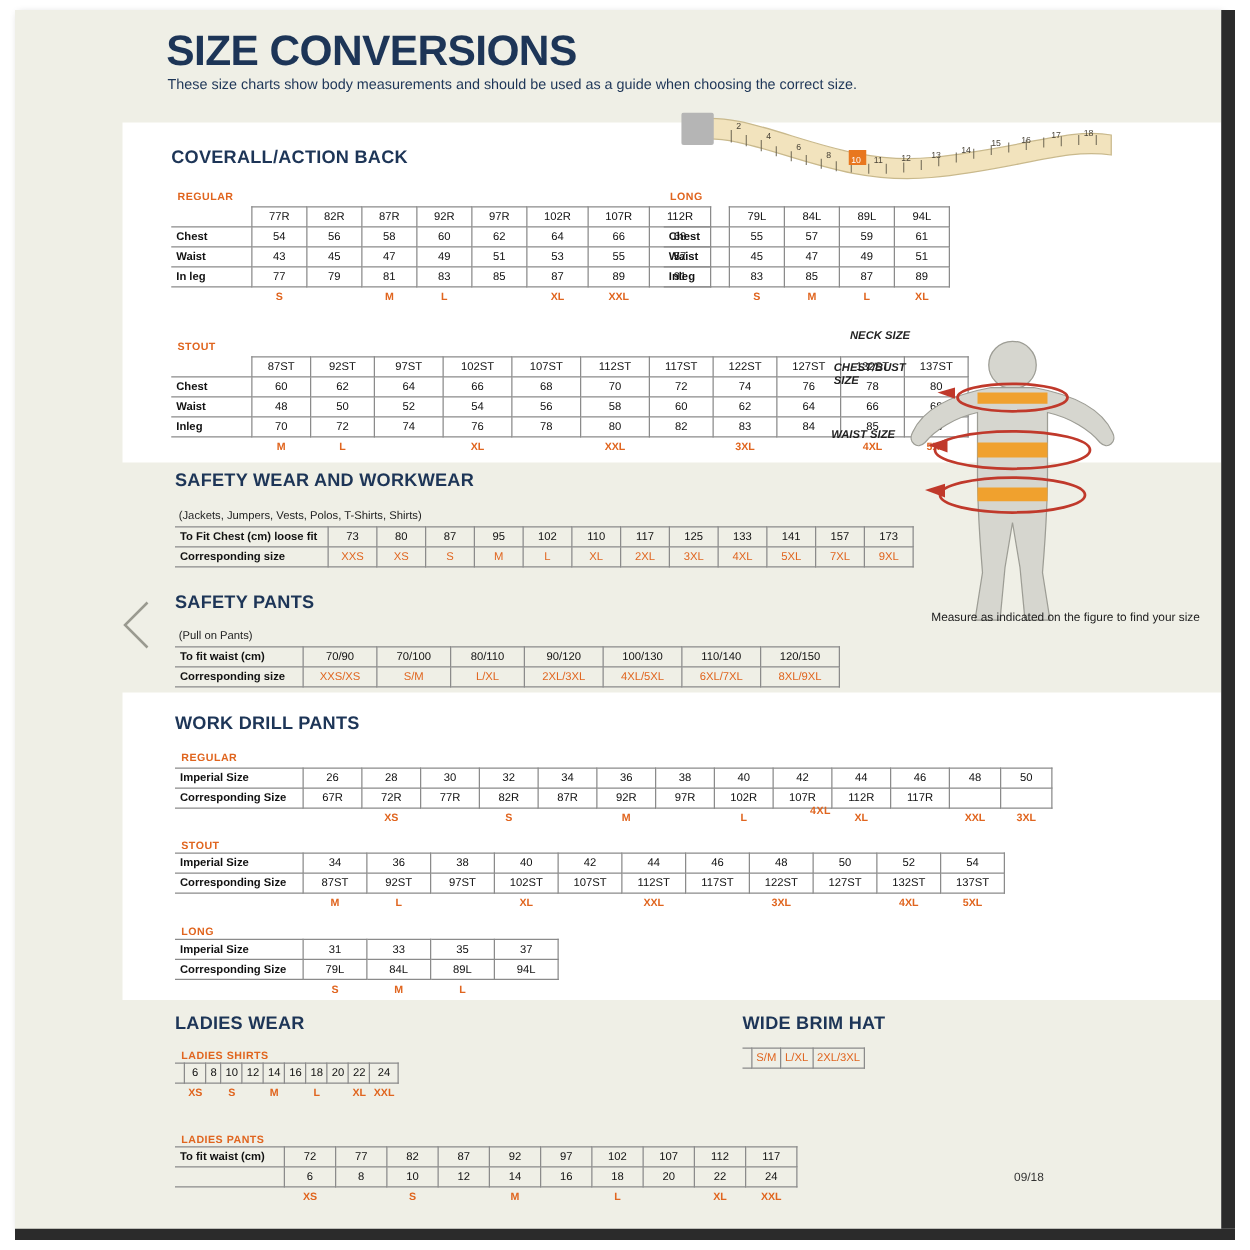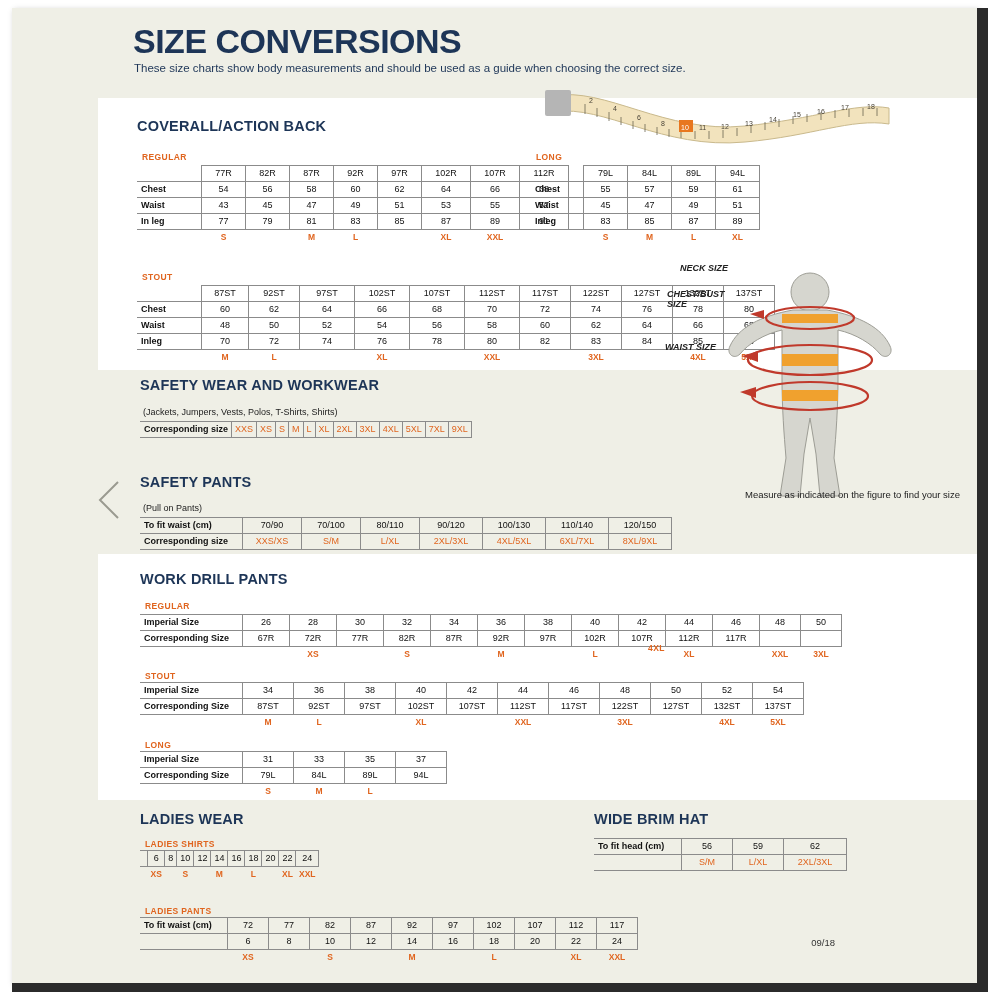--- a/index.html
+++ b/index.html
@@ -268,20 +268,35 @@
         <td>4XL</td>
         <td>5XL</td>
       </tr>
     </tbody>
       </table>
 
     <div class="sec-title" style="left:140px;top:377px;">SAFETY WEAR AND WORKWEAR</div>
     <div class="note" style="left:143px;top:407px;">(Jackets, Jumpers, Vests, Polos, T-Shirts, Shirts)</div>
     <table class="grid" style="left:140px;top:421px;">
       <tbody>
+          <tr>
+        <td class="rowhead" style="width:115px;">To Fit Chest (cm) loose fit</td>
+        <td style="width:32px;">73</td>
+        <td style="width:32px;">80</td>
+        <td style="width:32px;">87</td>
+        <td style="width:32px;">95</td>
+        <td style="width:32px;">102</td>
+        <td style="width:32px;">110</td>
+        <td style="width:32px;">117</td>
+        <td style="width:32px;">125</td>
+        <td style="width:32px;">133</td>
+        <td style="width:32px;">141</td>
+        <td style="width:32px;">157</td>
+        <td style="width:32px;">173</td>
+      </tr>
       <tr>
         <td class="rowhead">Corresponding size</td>
         <td class="orange">XXS</td>
         <td class="orange">XS</td>
         <td class="orange">S</td>
         <td class="orange">M</td>
         <td class="orange">L</td>
         <td class="orange">XL</td>
         <td class="orange">2XL</td>
         <td class="orange">3XL</td>
@@ -529,26 +544,20 @@
         <td></td>
         <td>XL</td>
         <td>XXL</td>
       </tr>
     </tbody>
       </table>
 
     <div class="sec-title" style="left:594px;top:811px;">WIDE BRIM HAT</div>
     <table class="grid" style="left:594px;top:838px;">
       <tbody>
-          <tr>
-        <td class="rowhead" style="width:80px;">To fit head (cm)</td>
-        <td style="width:44px;">56</td>
-        <td style="width:44px;">59</td>
-        <td style="width:56px;">62</td>
-      </tr>
       <tr>
         <td class="rowhead"></td>
         <td class="orange">S/M</td>
         <td class="orange">L/XL</td>
         <td class="orange">2XL/3XL</td>
       </tr>
     </tbody>
       </table>
 
     <svg class="figure" viewBox="0 0 250 260">

